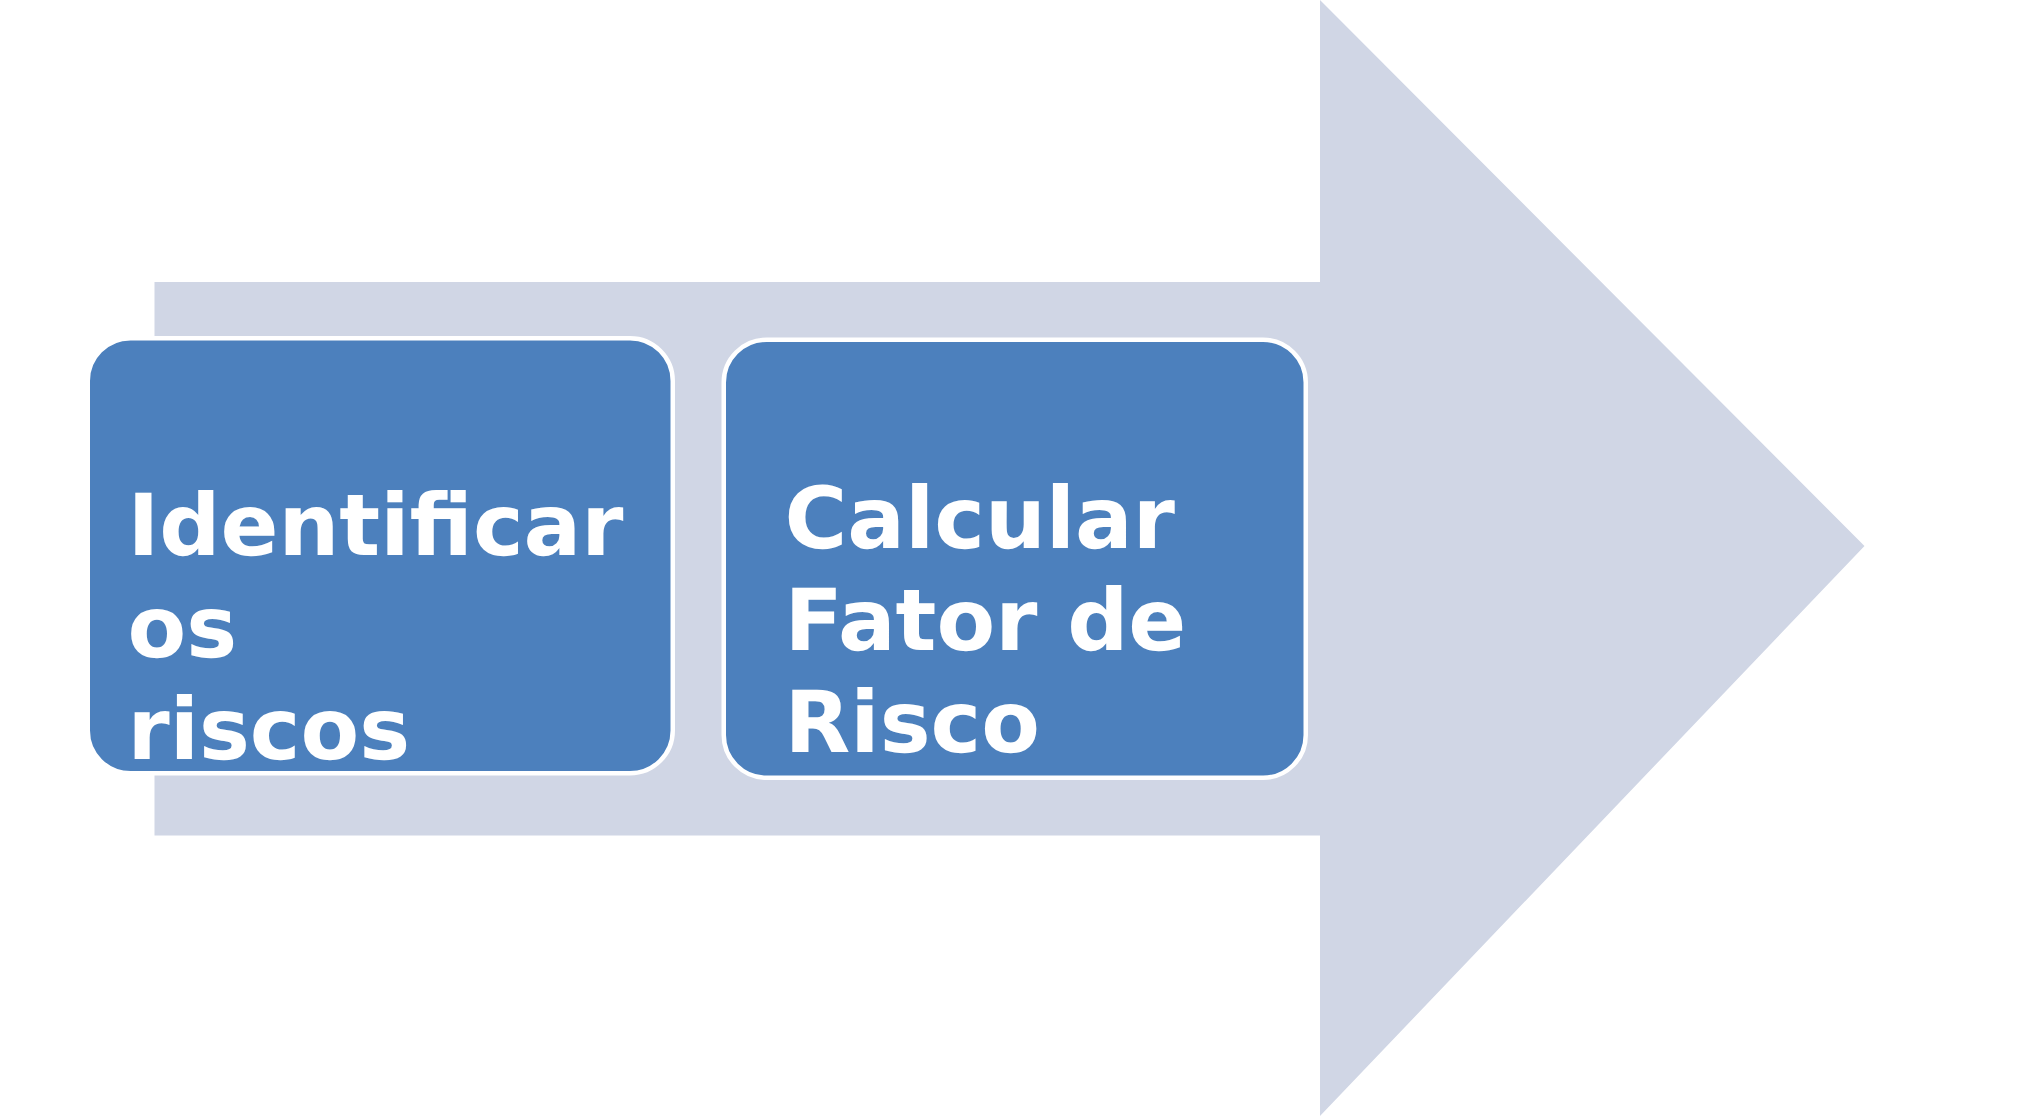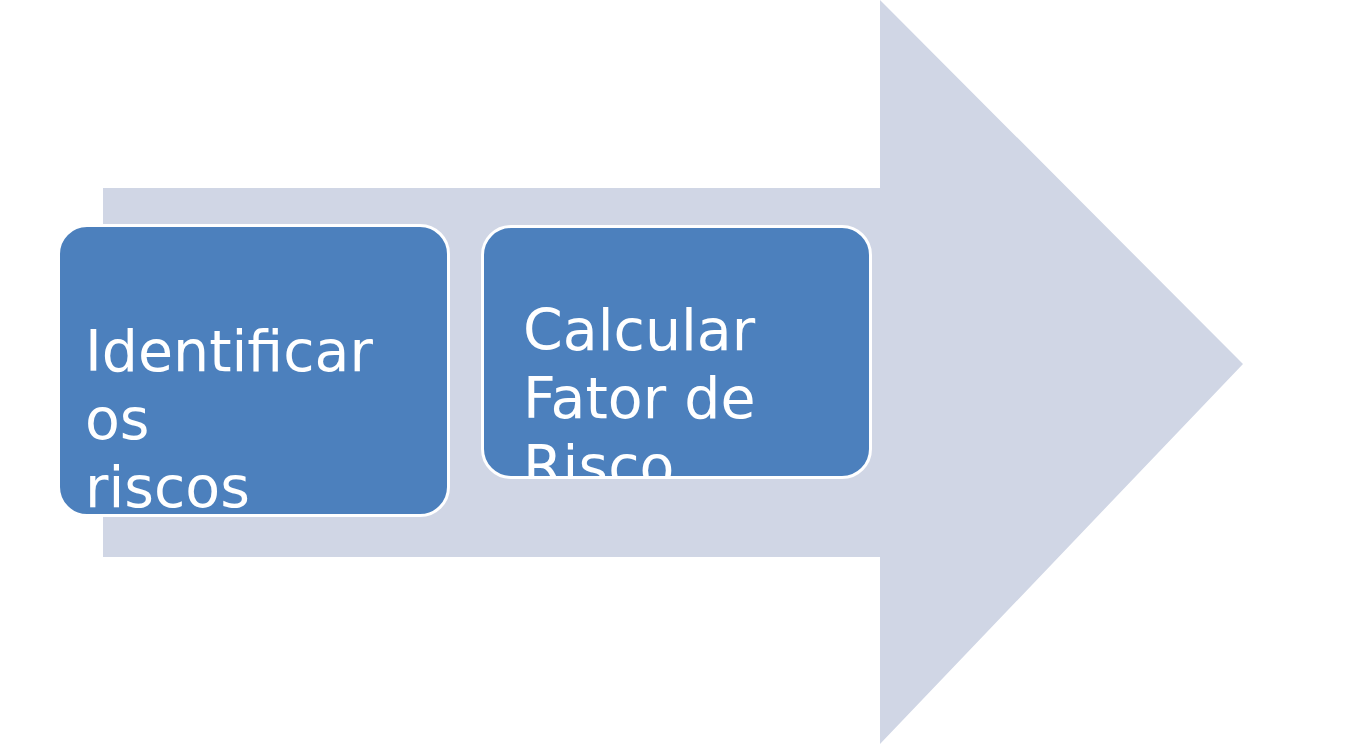--- a/index.html
+++ b/index.html
@@ -39,32 +39,33 @@
     left: 57px;
     top: 224px;
     width: 393px;
     height: 293px;
     padding: 22px 10px 0 25px;
   }
   .step-box-2 {
     left: 481px;
     top: 225px;
     width: 391px;
-    height: 254px;
-    padding: 0 10px 0 39px;
+    height: 295px;
+    padding: 16px 10px 0 39px;
   }
   .step-box-3 {
     left: 907px;
     top: 225px;
     width: 396px;
     height: 295px;
     padding: 2px 10px 0 42px;
   }
   .step-label {
     display: block;
+    font-weight: bold;
   }
 </style>
 </head>
 <body>
 
 <div class="canvas">
 
   <svg class="arrow-svg" viewBox="0 0 1352 744" xmlns="http://www.w3.org/2000/svg">
     <polygon points="103,188 880,188 880,0 1243,364 880,744 880,557 103,557" fill="#D0D6E5"></polygon>
   </svg>

